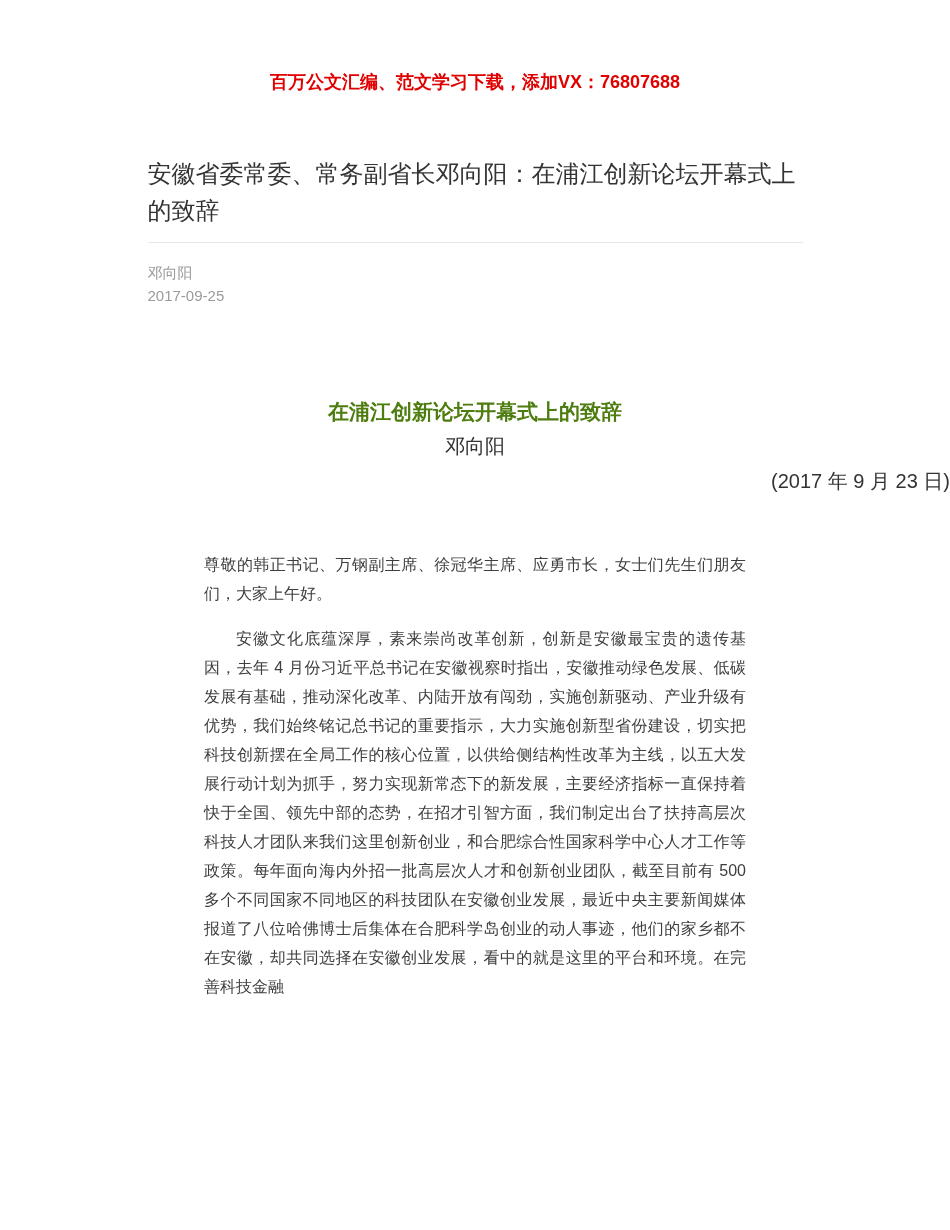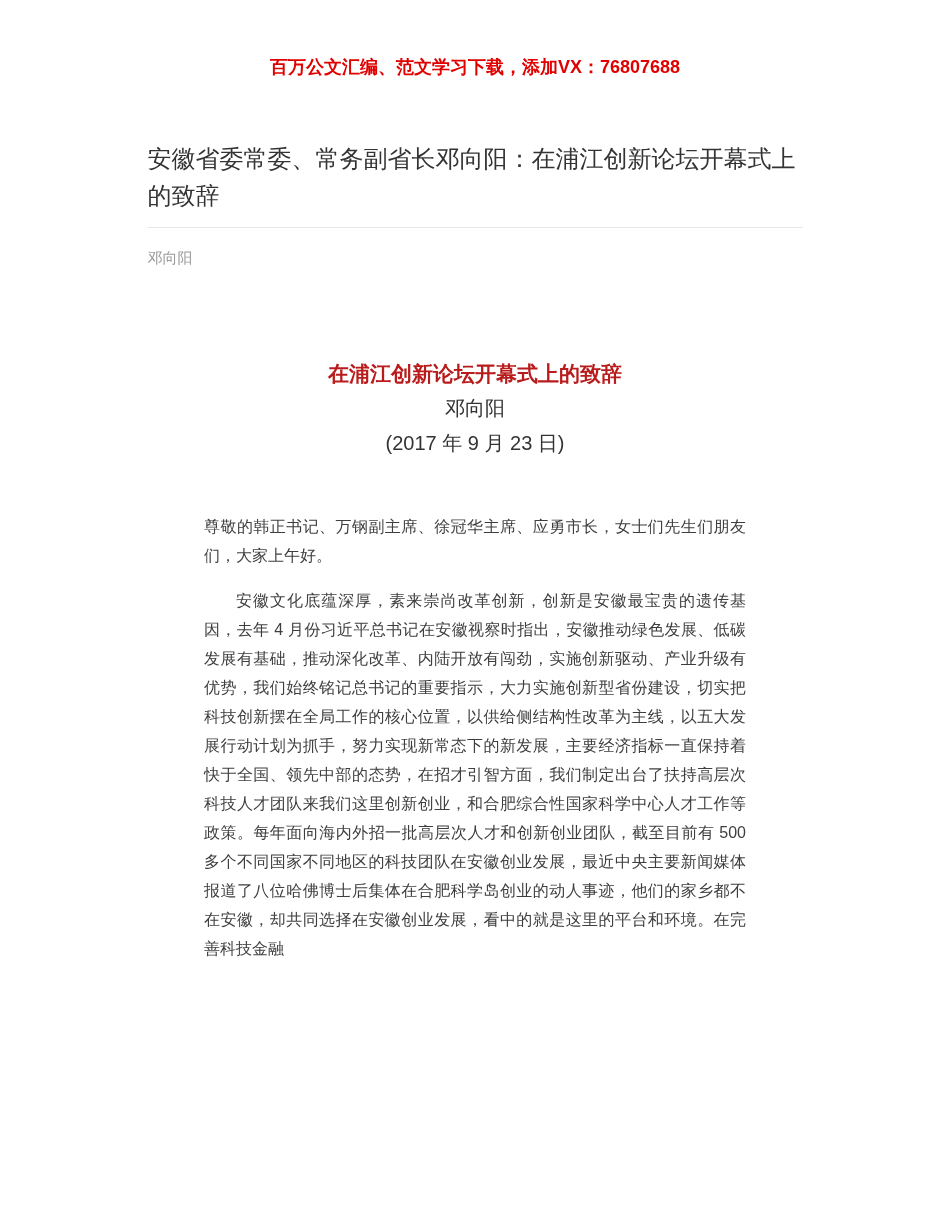--- a/index.html
+++ b/index.html
@@ -16,20 +16,21 @@
     background: #ffffff;
     overflow: hidden;
   }
   .banner {
     padding-top: 56px;
     text-align: center;
     color: #e00000;
     font-size: 18px;
     font-weight: bold;
     line-height: 22px;
+    margin-top: 15px;
   }
   .article-header {
     width: 655px;
     margin: 62px auto 4px;
   }
   .title {
     margin: 0;
     font-size: 24px;
     line-height: 37px;
     font-weight: 500;
@@ -48,32 +49,32 @@
   }
   .doc {
     margin-top: 92px;
   }
   .doc-title {
     margin: 0;
     text-align: center;
     font-size: 21px;
     line-height: 26px;
     font-weight: bold;
-    color: #b91c1c;
+    color: #4d7c0f;
   }
   .doc-author {
     margin-top: 8px;
     text-align: center;
     font-size: 20px;
     line-height: 26px;
     color: #333333;
   }
   .doc-date {
     margin-top: 9px;
-    text-align: center;
+    text-align: right;
     font-size: 20px;
     line-height: 26px;
     color: #333333;
   }
   .doc-paragraphs {
     width: 574px;
     margin: 56px auto 0;
   }
   .para {
     margin: 16px;
@@ -92,20 +93,21 @@
 
 <div class="page">
 
   <div class="banner">百万公文汇编、范文学习下载，添加VX：76807688</div>
 
   <div class="article-header">
     <h1 class="title">安徽省委常委、常务副省长邓向阳：在浦江创新论坛开幕式上的致辞</h1>
     <hr class="divider">
     <div class="meta">
       <div class="author">邓向阳</div>
+      <div class="date">2017-09-25</div>
     </div>
   </div>
 
   <div class="doc">
     <h2 class="doc-title">在浦江创新论坛开幕式上的致辞</h2>
     <div class="doc-author">邓向阳</div>
     <div class="doc-date">(2017 年 9 月 23 日)</div>
 
     <div class="doc-paragraphs">
       <p class="para no-indent">尊敬的韩正书记、万钢副主席、徐冠华主席、应勇市长，女士们先生们朋友们，大家上午好。</p>

